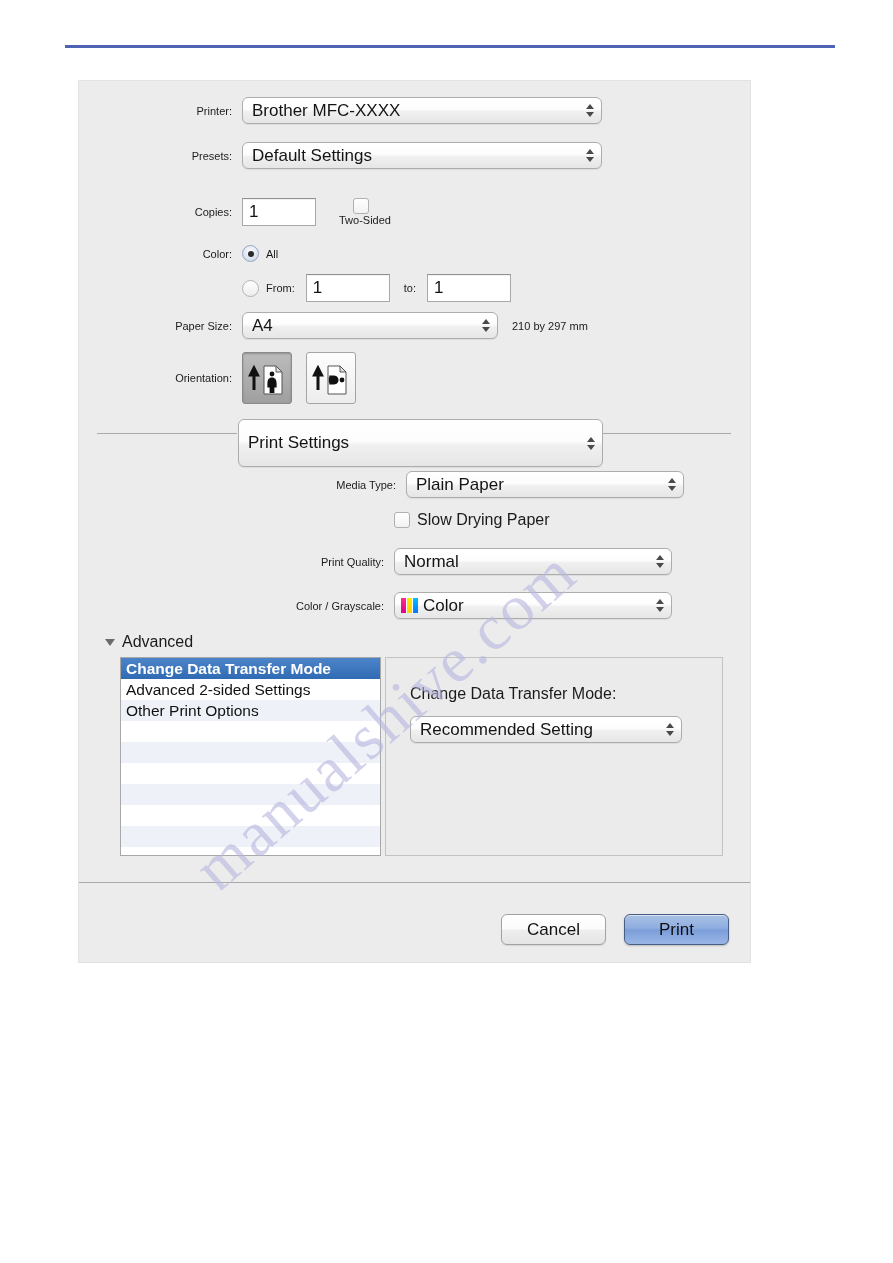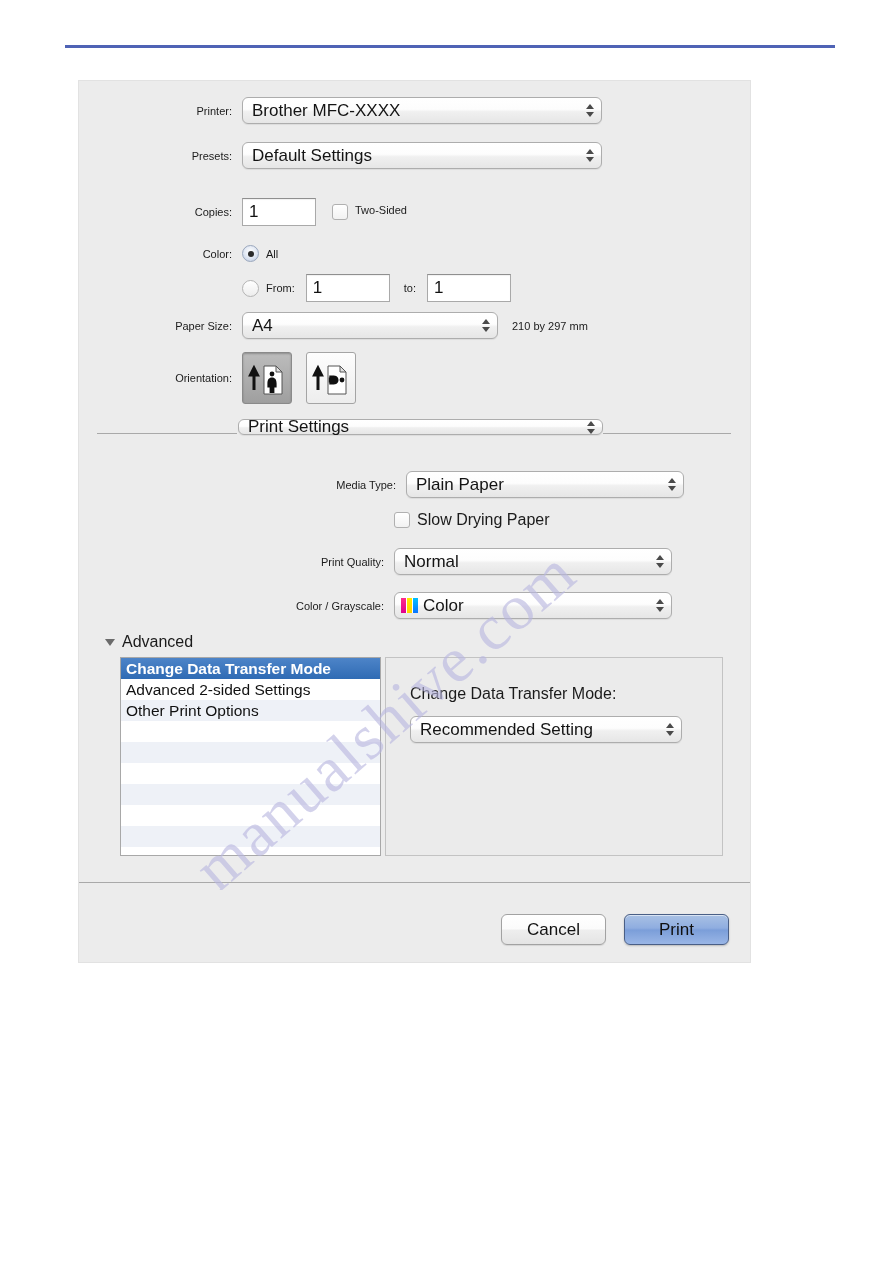--- a/index.html
+++ b/index.html
@@ -220,21 +220,21 @@
           <i class="down"></i>
         </span>
     </div>
   </div>
 
   <div class="row" style="left:0;top:117px;">
     <div class="lbl" style="width:153px;">Copies:</div>
     <div class="field" style="width:74px;margin-left:10px;">
       <span>1</span>
     </div>
-    <div style="display:flex;margin-left:16px;">
+    <div style="display:flex;align-items:center;margin-left:16px;flex-direction:column;">
       <span class="cbox"></span>
       <span class="lbl" style="margin-left:7px;text-align:left;">Two-Sided</span>
     </div>
   </div>
 
   <div class="row" style="left:0;top:164px;">
     <div class="lbl" style="width:153px;">Color:</div>
     <div style="display:flex;align-items:center;margin-left:10px;">
       <span class="radio on"></span>
       <span class="lbl" style="margin-left:7px;text-align:left;">All</span>
@@ -287,21 +287,21 @@
         <circle cx="31" cy="22" r="2.4" fill="#111"></circle>
         <path d="M27.5 22 c0 -3.2 -2.2 -4.6 -6 -4.6 h-3.2 v2.2 h-0.5 v4.8 h0.5 v2.2 h3.2 c3.8 0 6 -1.4 6 -4.6 Z" fill="#111"></path>
       </svg>
     </div>
   </div>
 
   <div class="sep" style="left:18px;top:352px;width:140px;"></div>
   <div class="sep" style="left:524px;top:352px;width:128px;">
   </div>
 
-  <div class="popup" style="position:absolute;left:159px;top:338px;width:365px;height:16px;font-size:17px;">
+  <div class="popup" style="position:absolute;left:159px;top:338px;width:365px;height:48px;font-size:17px;">
     <span>Print Settings</span>
     <span class="stepper">
         <i class="up"></i>
         <i class="down"></i>
       </span>
   </div>
 
   <div class="row" style="left:0;top:390px;">
     <div class="lbl" style="width:305px;padding-left:12px;">Media Type:</div>
     <div class="popup" style="width:278px;margin-left:10px;">

